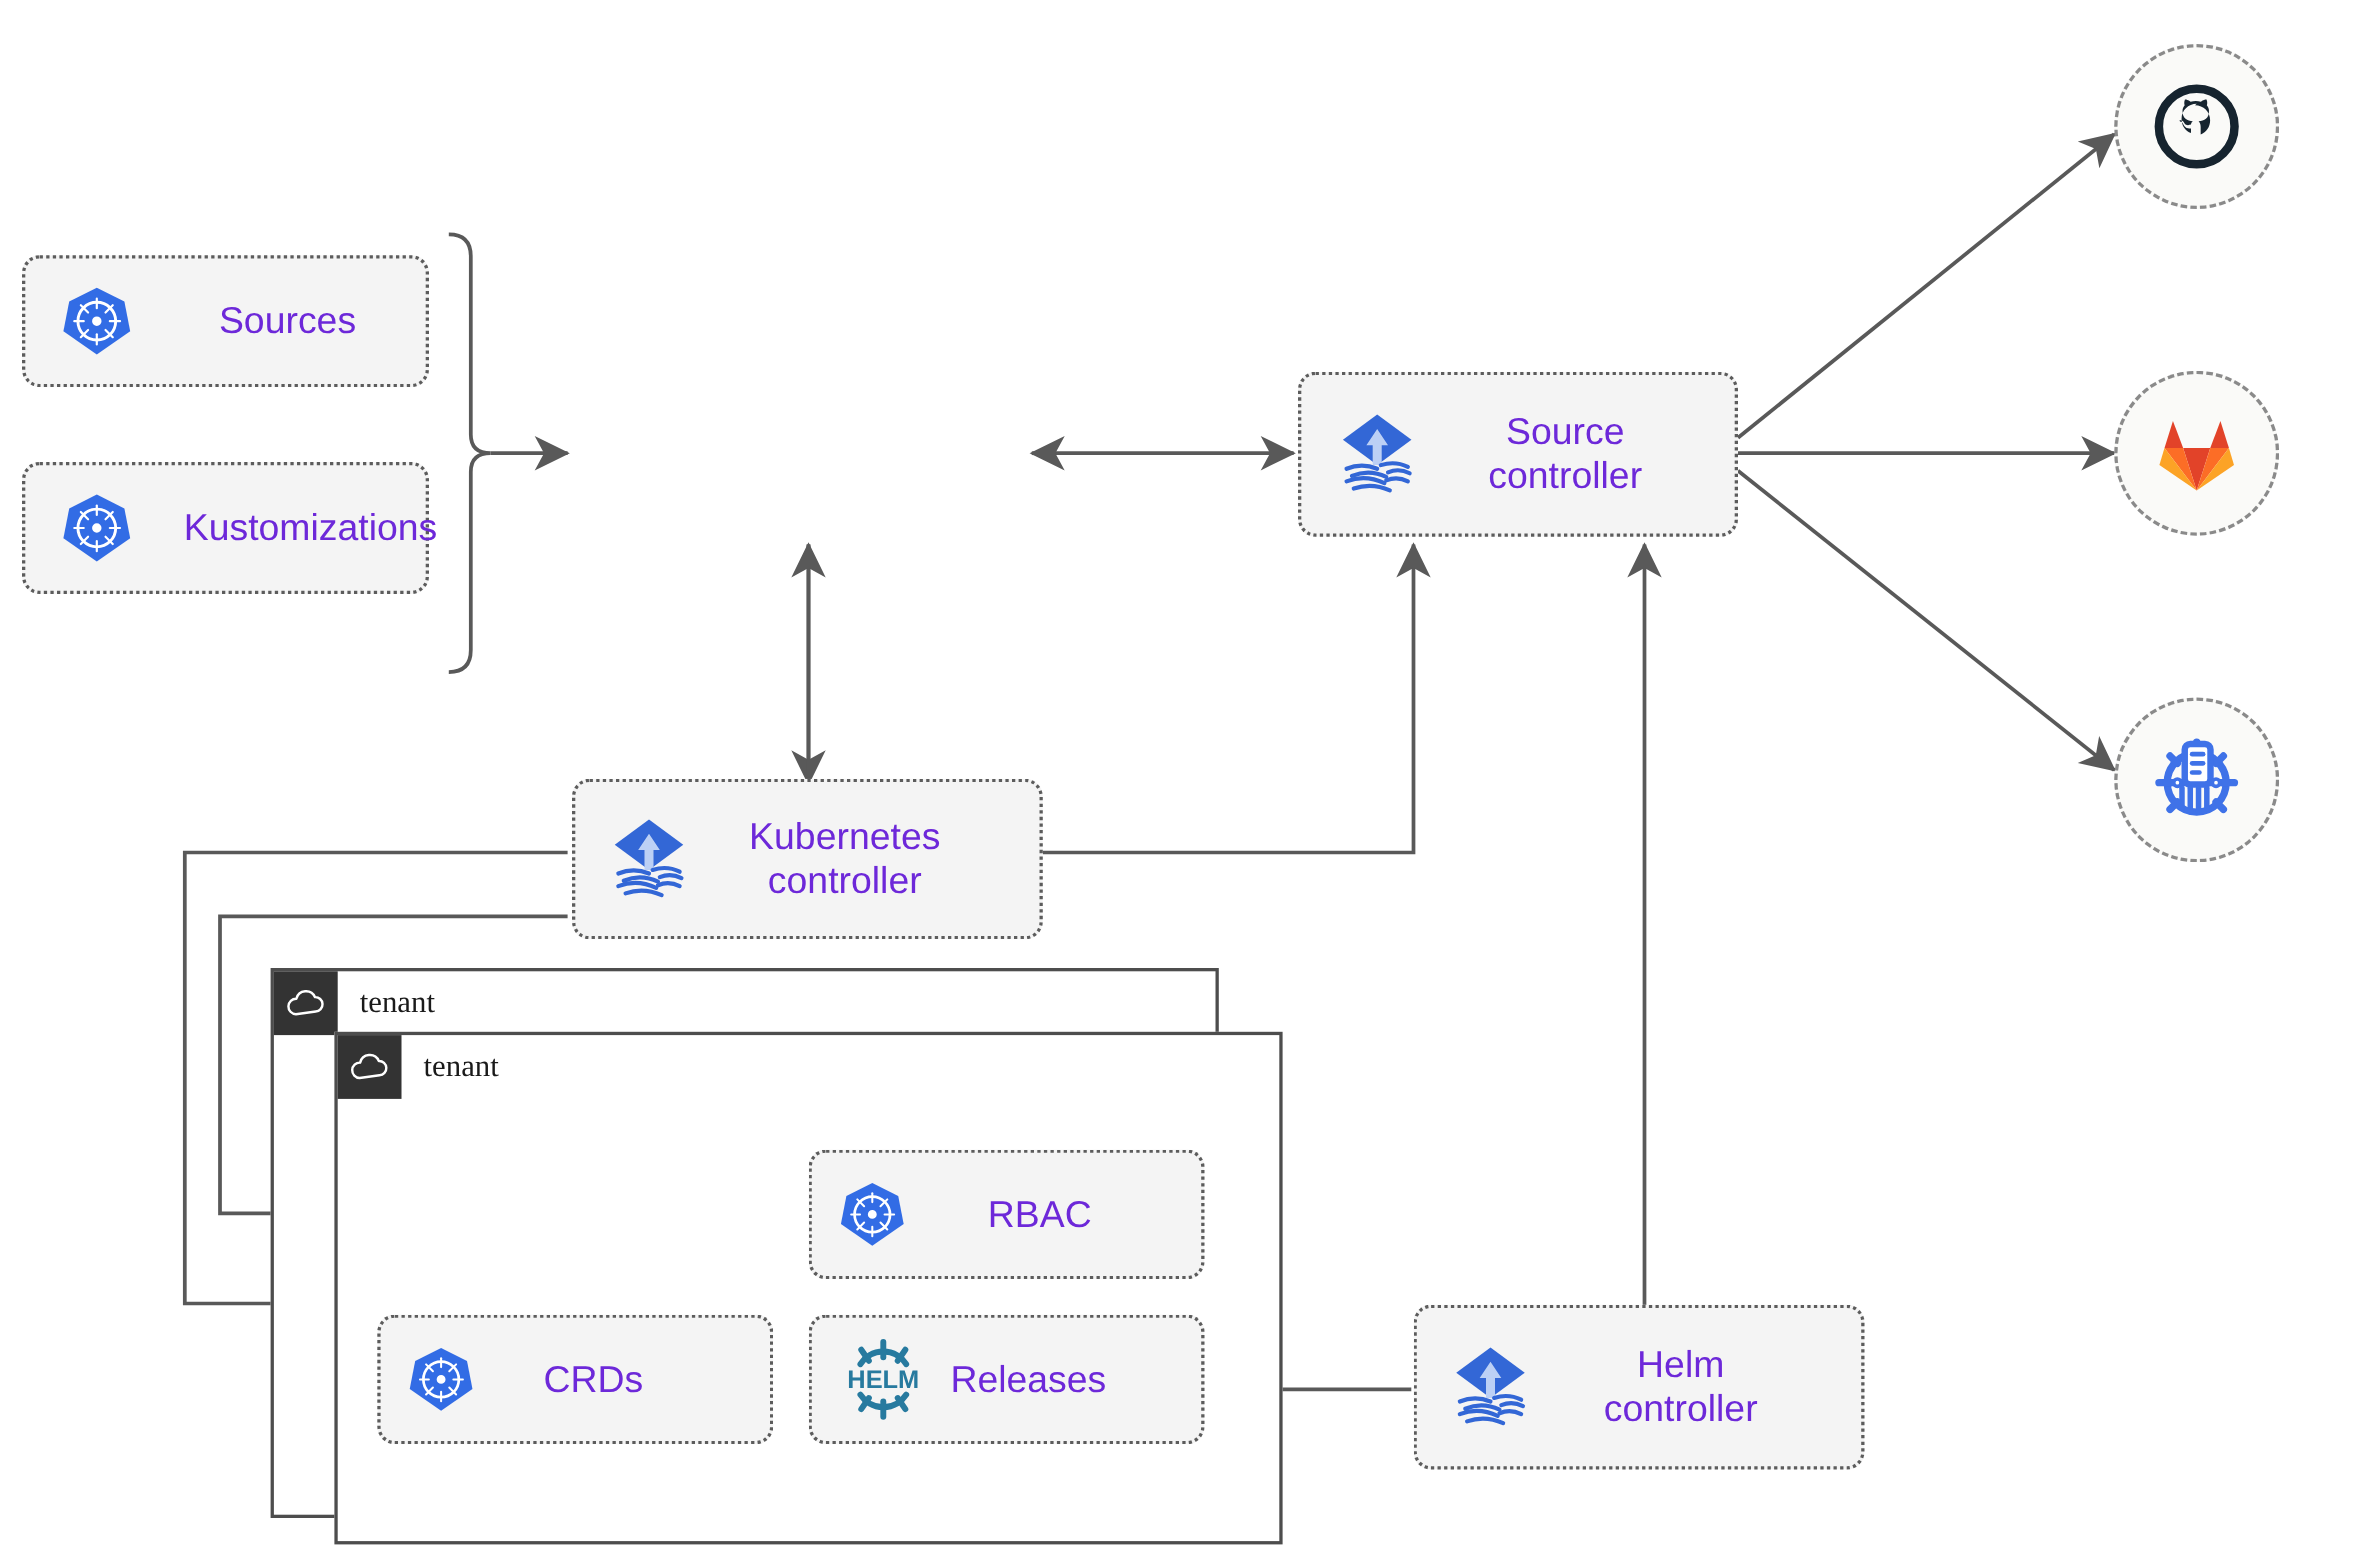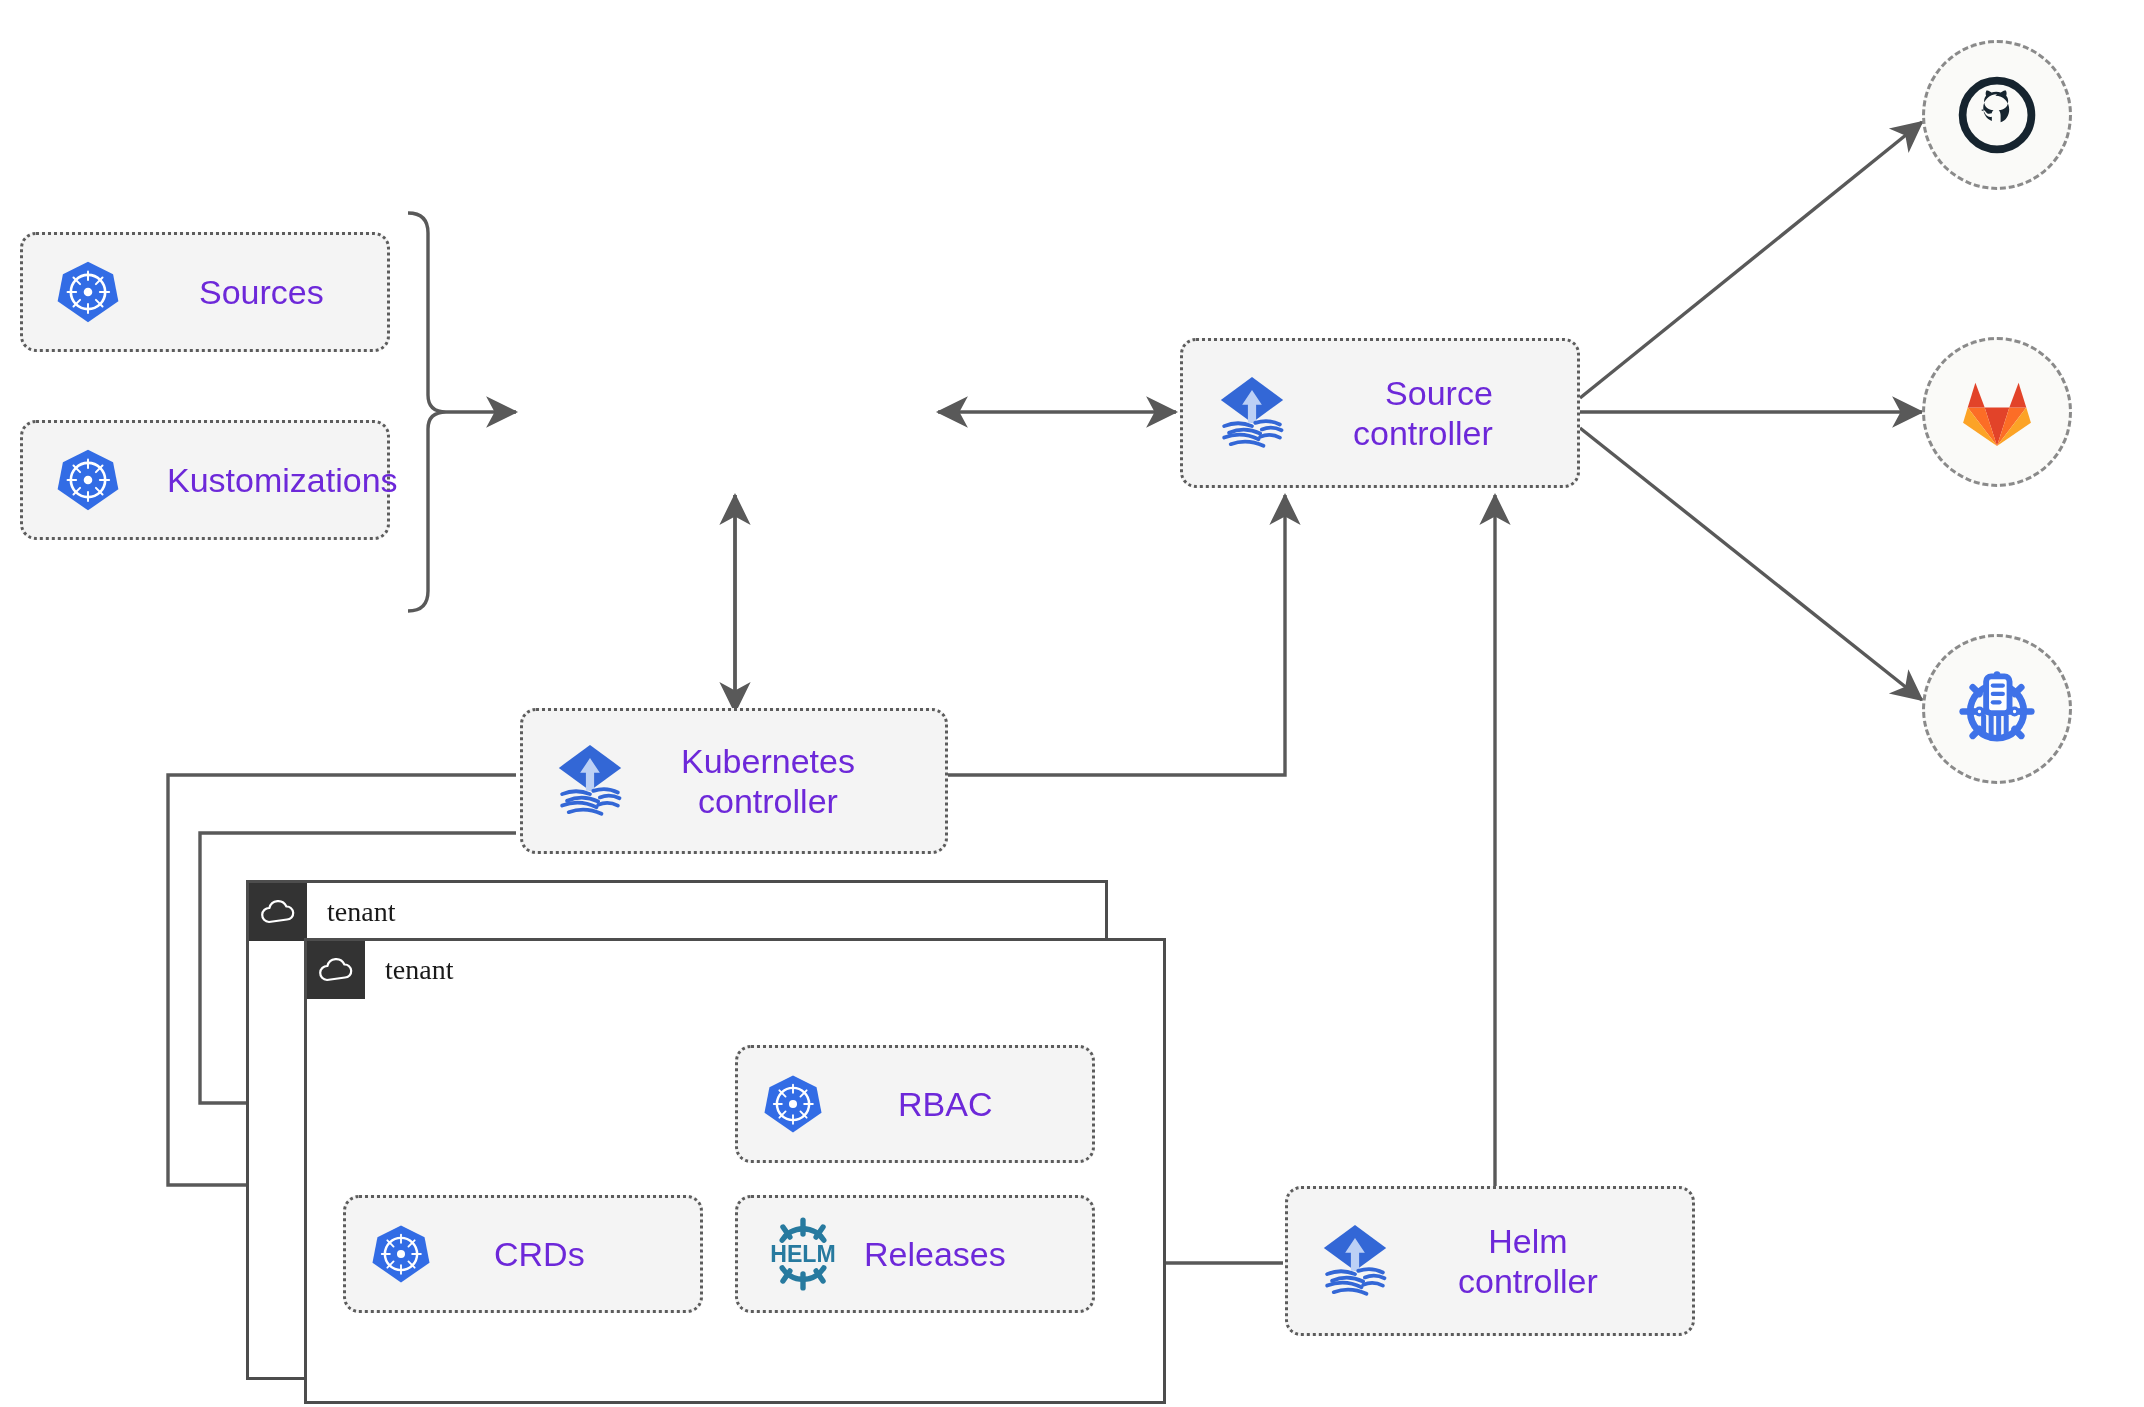--- a/index.html
+++ b/index.html
@@ -118,21 +118,21 @@
           <path d="M16,66 Q33,59 50,66"></path>
           <path d="M22,74 Q41,66 60,75"></path>
           <path d="M16,80 Q37,72 58,82"></path>
           <path d="M24,88 Q44,81 64,90"></path>
           <path d="M54,62 Q70,57 84,64"></path>
           <path d="M62,70 Q74,65 86,71"></path>
           <path d="M60,79 Q72,74 84,80"></path>
         </g>
       </svg>
     </span>
-    <span class="lbl" style="margin-left:60px;text-align:right;">Source
+    <span class="lbl" style="margin-left:60px;text-align:center;">Source
 controller</span>
   </div>
 
   <div class="node" style="left:520px;top:708px;width:428px;height:146px;padding-left:26px;">
     <span class="ico">
       <svg width="82" height="82" viewBox="0 0 100 100">
         <polygon points="50,6 88,34 50,62 12,34" fill="#3367d6"></polygon>
         <path d="M50,22 L62,40 L55,40 L55,62 L45,62 L45,40 L38,40 Z" fill="#bcd0f5"></path>
         <g stroke="#3367d6" stroke-width="4.6" stroke-linecap="round" fill="none">
           <path d="M16,66 Q33,59 50,66"></path>

